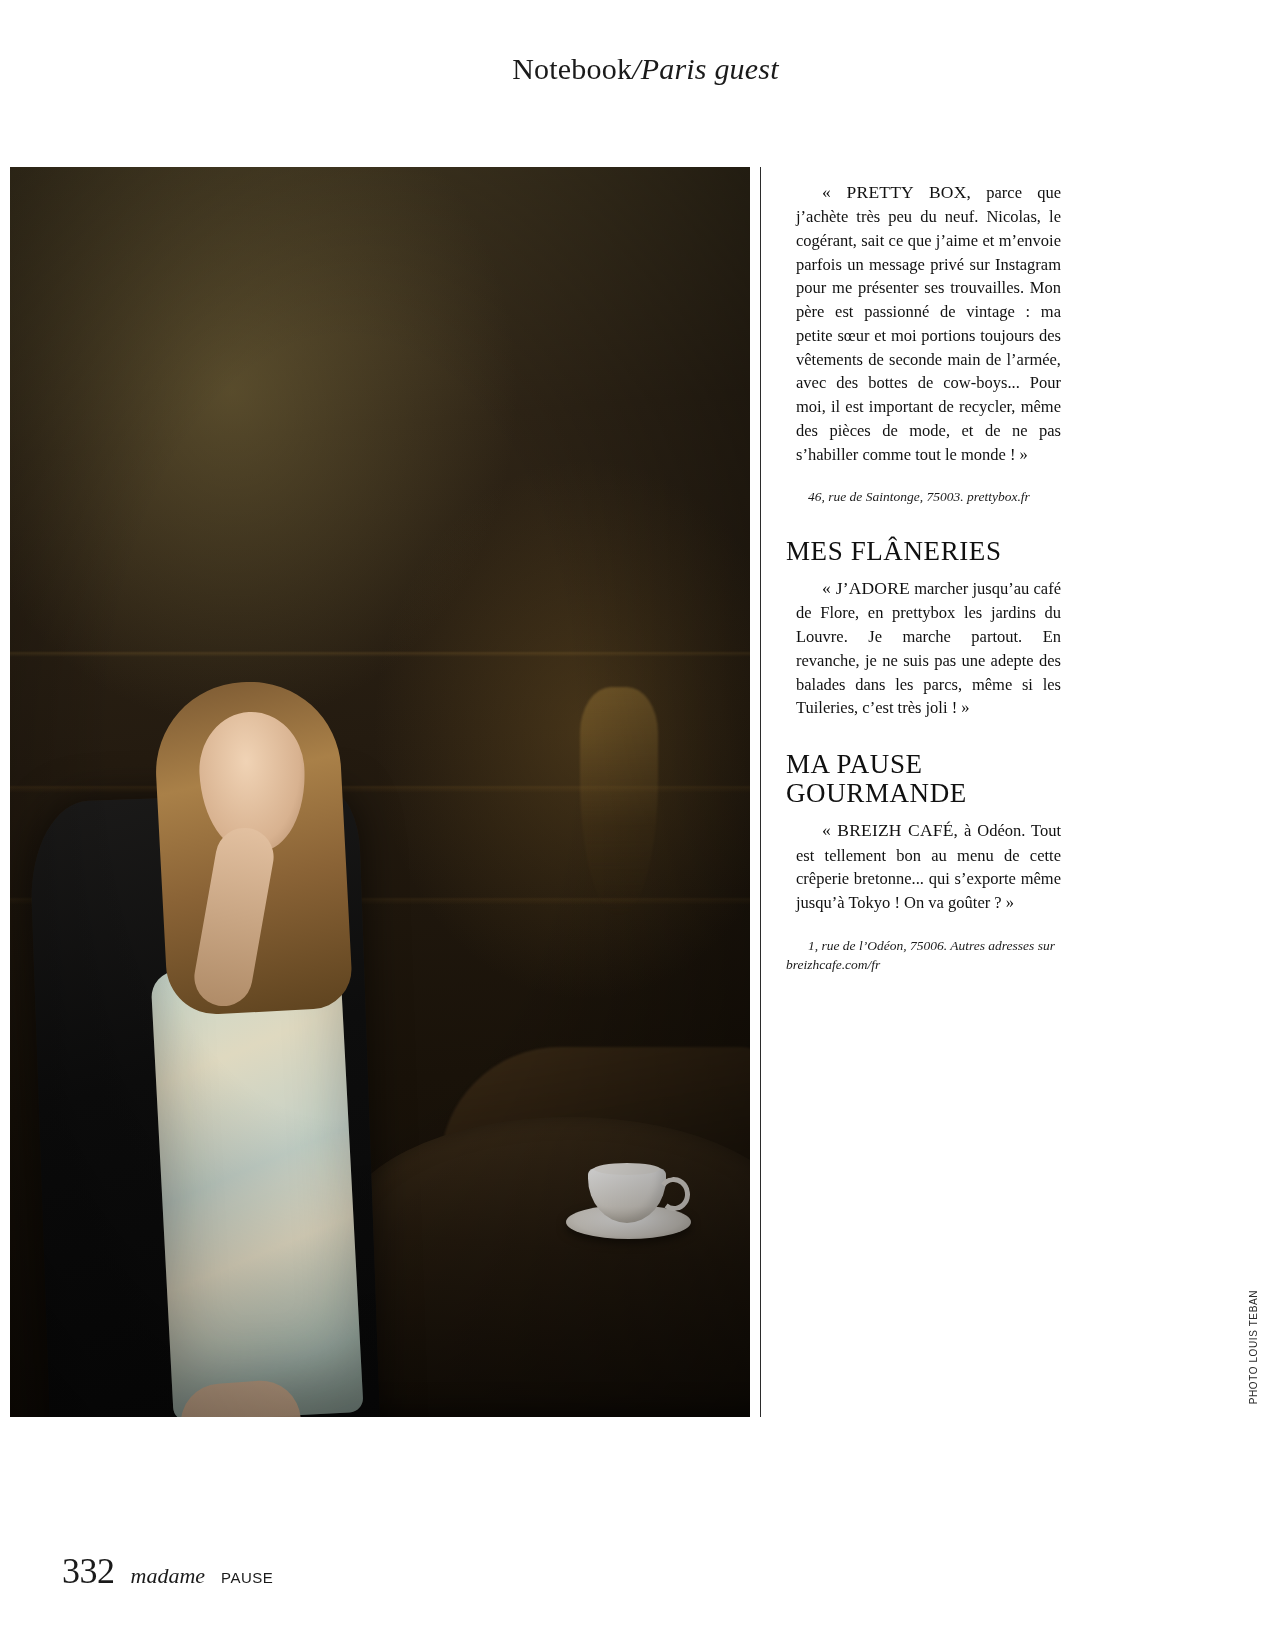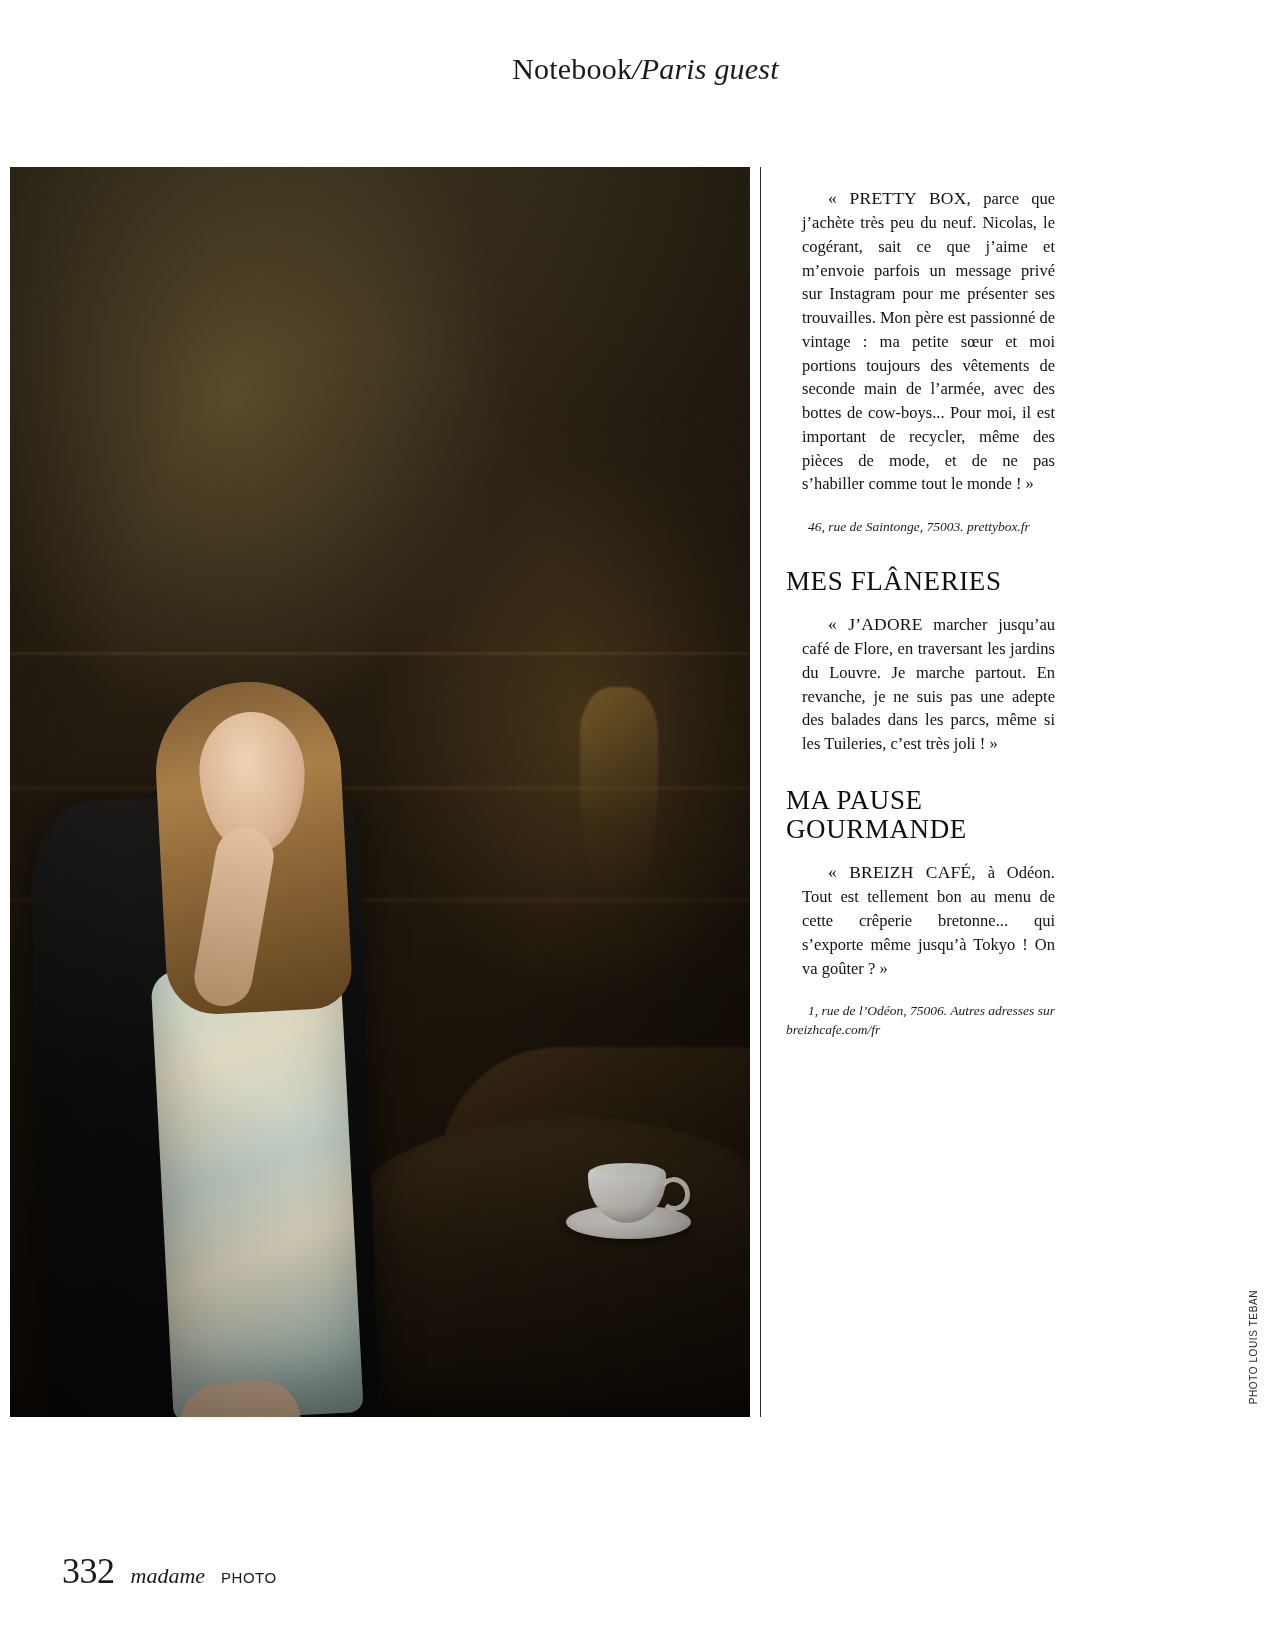--- a/index.html
+++ b/index.html
@@ -235,21 +235,21 @@
     line-height: 1.08;
     letter-spacing: 0.6px;
     color: #101010;
   }
   .body {
     font-size: 16.5px;
     line-height: 1.44;
     text-align: justify;
     text-justify: inter-word;
     color: #111;
-    margin: 16px;
+    margin: 10px;
   }
   .body .lead-in {
     padding-left: 26px;
   }
   .lead {
     font-size: 17.5px;
     letter-spacing: .2px;
   }
   .addr {
     margin: 22px 0 0 0;
@@ -329,31 +329,31 @@
 
 <div class="col">
 
   <div class="sec">
     <p class="body"><span class="lead lead-in">« PRETTY BOX,</span><span> parce que j’achète très peu du neuf. Nicolas, le cogérant, sait ce que j’aime et m’envoie parfois un message privé sur Instagram pour me présenter ses trouvailles. Mon père est passionné de vintage : ma petite sœur et moi portions toujours des vêtements de seconde main de l’armée, avec des bottes de cow-boys... Pour moi, il est important de recycler, même des pièces de mode, et de ne pas s’habiller comme tout le monde ! »</span></p>
     <p class="addr indent">46, rue de Saintonge, 75003. prettybox.fr</p>
   </div>
 
   <div class="sec">
     <h2>MES FLÂNERIES</h2>
-    <p class="body"><span class="lead lead-in">« J’ADORE</span><span> marcher jusqu’au café de Flore, en traversant les jardins du Louvre. Je marche partout. En revanche, je ne suis pas une adepte des balades dans les parcs, même si les Tuileries, c’est très joli ! »</span></p>
+    <p class="body"><span class="lead lead-in">« J’ADORE</span><span> marcher jusqu’au café de Flore, en prettybox les jardins du Louvre. Je marche partout. En revanche, je ne suis pas une adepte des balades dans les parcs, même si les Tuileries, c’est très joli ! »</span></p>
   </div>
 
 
   <div class="sec">
     <h2>MA PAUSE GOURMANDE</h2>
     <p class="body"><span class="lead lead-in">« BREIZH CAFÉ,</span><span> à Odéon. Tout est tellement bon au menu de cette crêperie bretonne... qui s’exporte même jusqu’à Tokyo ! On va goûter ? »</span></p>
     <p class="addr indent">1, rue de l’Odéon, 75006. Autres adresses sur breizhcafe.com/fr</p>
   </div>
 
 </div>
 
 <div class="credit">PHOTO LOUIS TEBAN</div>
 
 <div class="footer">
   <span class="folio">332</span>
   <span class="masthead-italic">madame</span>
-  <span class="masthead-caps">PHOTO</span>
+  <span class="masthead-caps">PAUSE</span>
 </div>
 
 </body></html>

